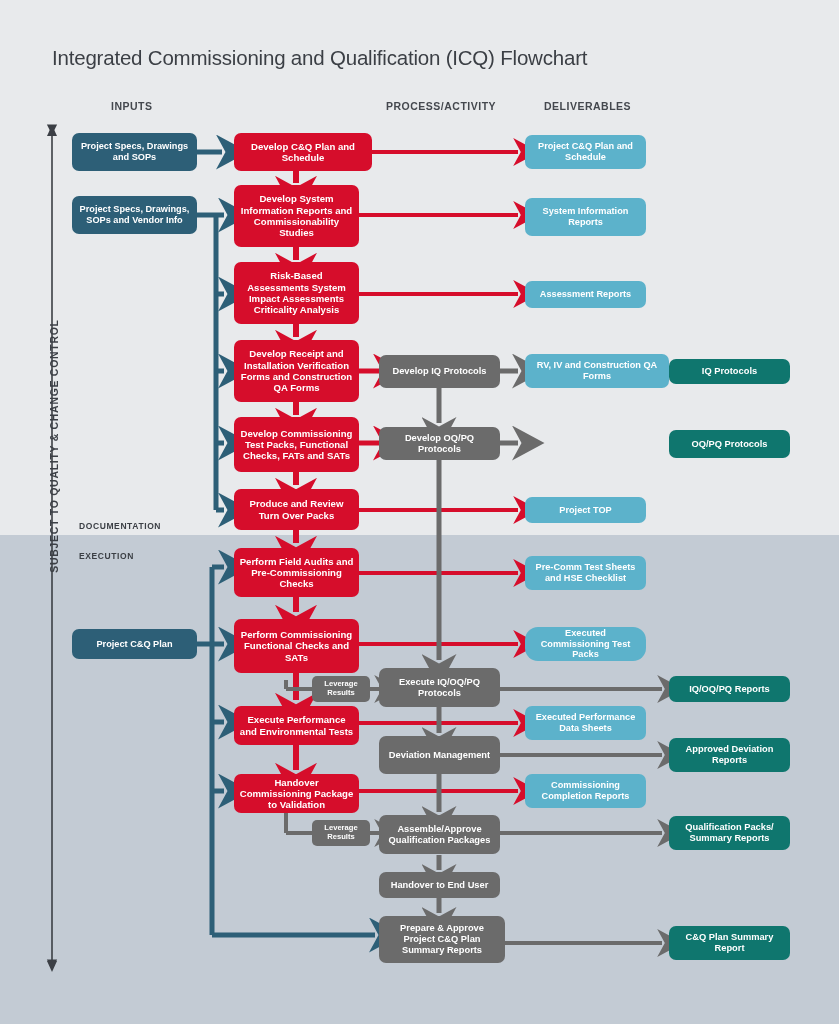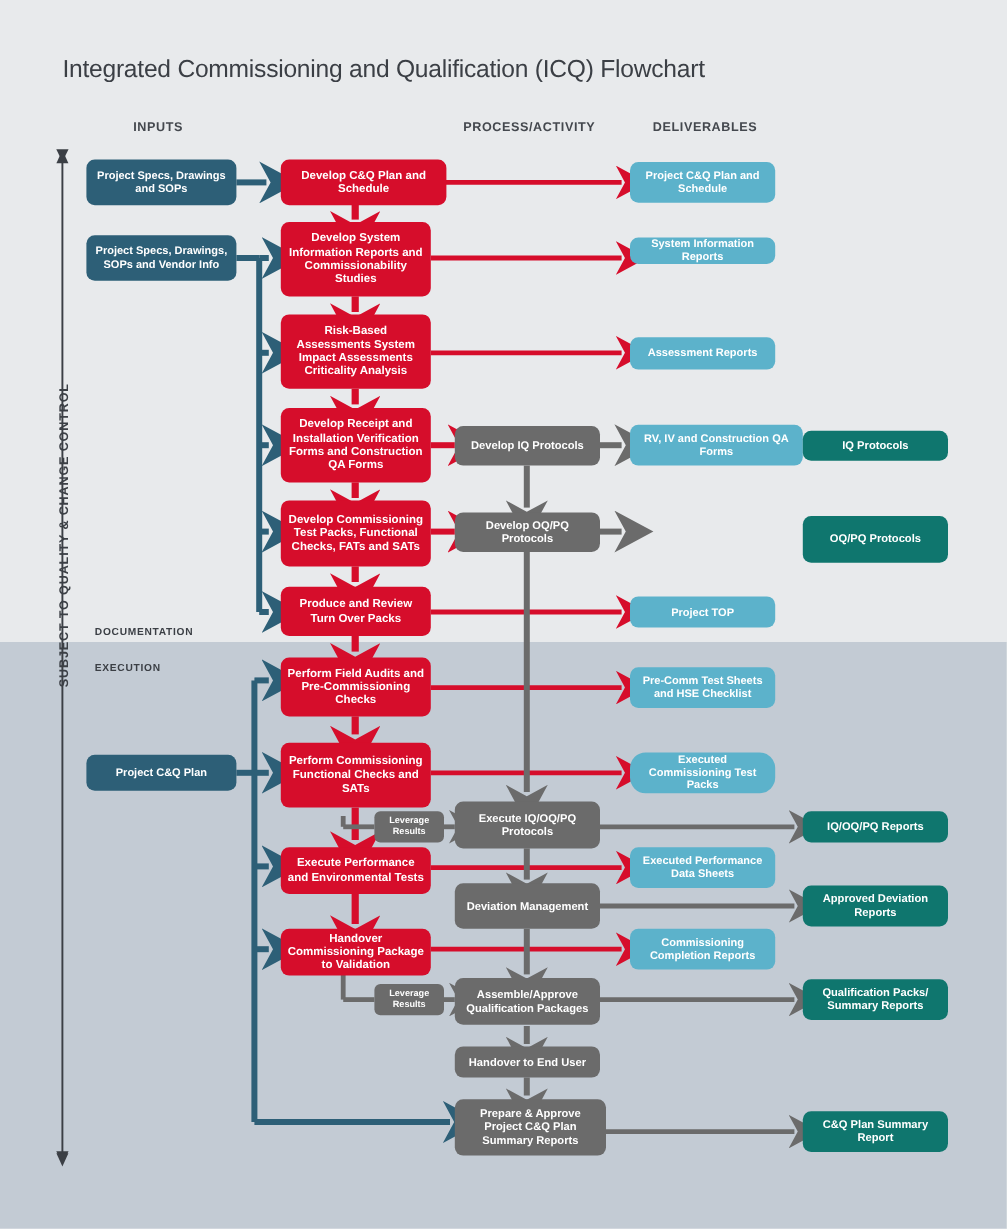--- a/index.html
+++ b/index.html
@@ -173,29 +173,29 @@
   <div class="box gray" style="left:379px;top:668px;width:121px;height:39px;">Execute IQ/OQ/PQ Protocols</div>
   <div class="box gray" style="left:379px;top:736px;width:121px;height:38px;">Deviation Management</div>
   <div class="box gray" style="left:379px;top:815px;width:121px;height:39px;">Assemble/Approve Qualification Packages</div>
   <div class="box gray" style="left:379px;top:872px;width:121px;height:26px;">Handover to End User</div>
   <div class="box gray" style="left:379px;top:916px;width:126px;height:47px;">Prepare &amp; Approve Project C&amp;Q Plan Summary Reports</div>
 
   <div class="box leverage" style="left:312px;top:676px;width:58px;height:26px;">Leverage Results</div>
   <div class="box leverage" style="left:312px;top:820px;width:58px;height:26px;">Leverage Results</div>
 
   <div class="box deliverable" style="left:525px;top:135px;width:121px;height:34px;">Project C&amp;Q Plan and Schedule</div>
-  <div class="box deliverable" style="left:525px;top:198px;width:121px;height:22px;">System Information Reports</div>
+  <div class="box deliverable" style="left:525px;top:198px;width:121px;height:38px;">System Information Reports</div>
   <div class="box deliverable" style="left:525px;top:281px;width:121px;height:27px;">Assessment Reports</div>
   <div class="box deliverable" style="left:525px;top:354px;width:144px;height:34px;">RV, IV and Construction QA Forms</div>
   <div class="box deliverable" style="left:525px;top:497px;width:121px;height:26px;">Project TOP</div>
   <div class="box deliverable" style="left:525px;top:556px;width:121px;height:34px;">Pre-Comm Test Sheets and HSE Checklist</div>
   <div class="box deliverable" style="left:525px;top:627px;width:121px;height:34px;border-radius:13px;">Executed Commissioning Test Packs</div>
   <div class="box deliverable" style="left:525px;top:706px;width:121px;height:34px;">Executed Performance Data Sheets</div>
   <div class="box deliverable" style="left:525px;top:774px;width:121px;height:34px;">Commissioning Completion Reports</div>
 
   <div class="box grayout" style="left:669px;top:359px;width:121px;height:25px;">IQ Protocols</div>
-  <div class="box grayout" style="left:669px;top:430px;width:121px;height:39px;">OQ/PQ Protocols</div>
+  <div class="box grayout" style="left:669px;top:430px;width:121px;height:28px;">OQ/PQ Protocols</div>
   <div class="box grayout" style="left:669px;top:676px;width:121px;height:26px;">IQ/OQ/PQ Reports</div>
   <div class="box grayout" style="left:669px;top:738px;width:121px;height:34px;">Approved Deviation Reports</div>
   <div class="box grayout" style="left:669px;top:816px;width:121px;height:34px;">Qualification Packs/ Summary Reports</div>
   <div class="box grayout" style="left:669px;top:926px;width:121px;height:34px;">C&amp;Q Plan Summary Report</div>
 
 </div>
 
 </body></html>

